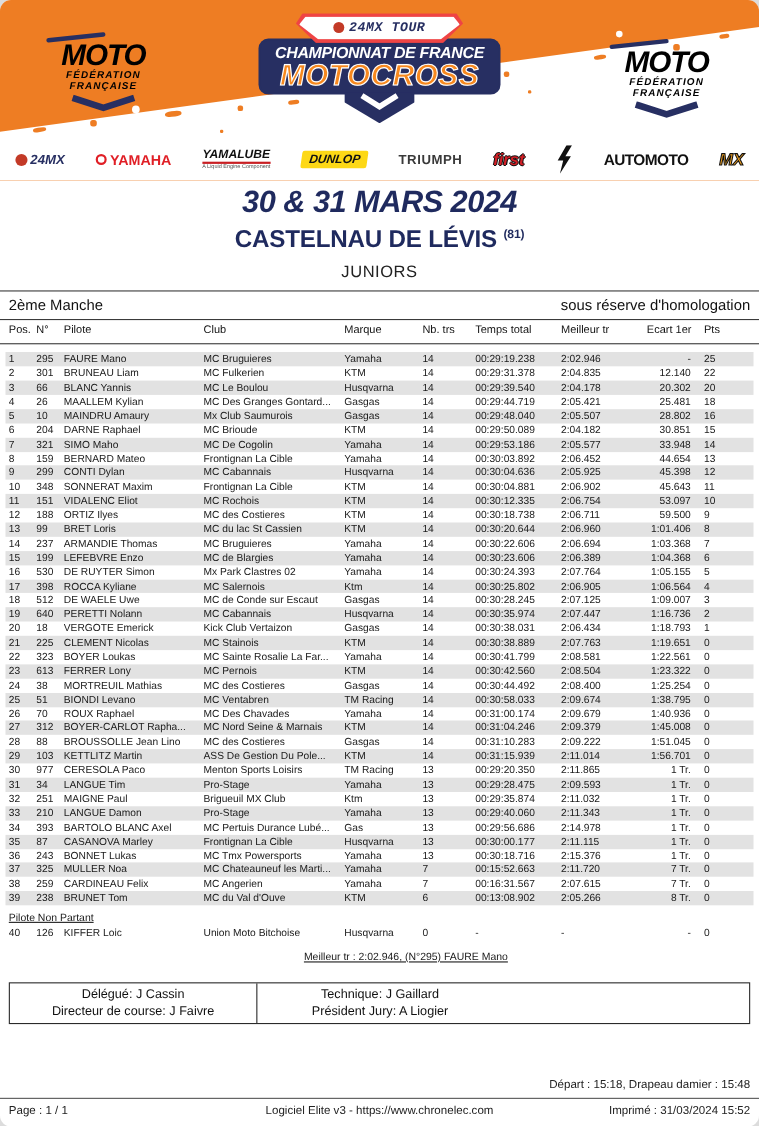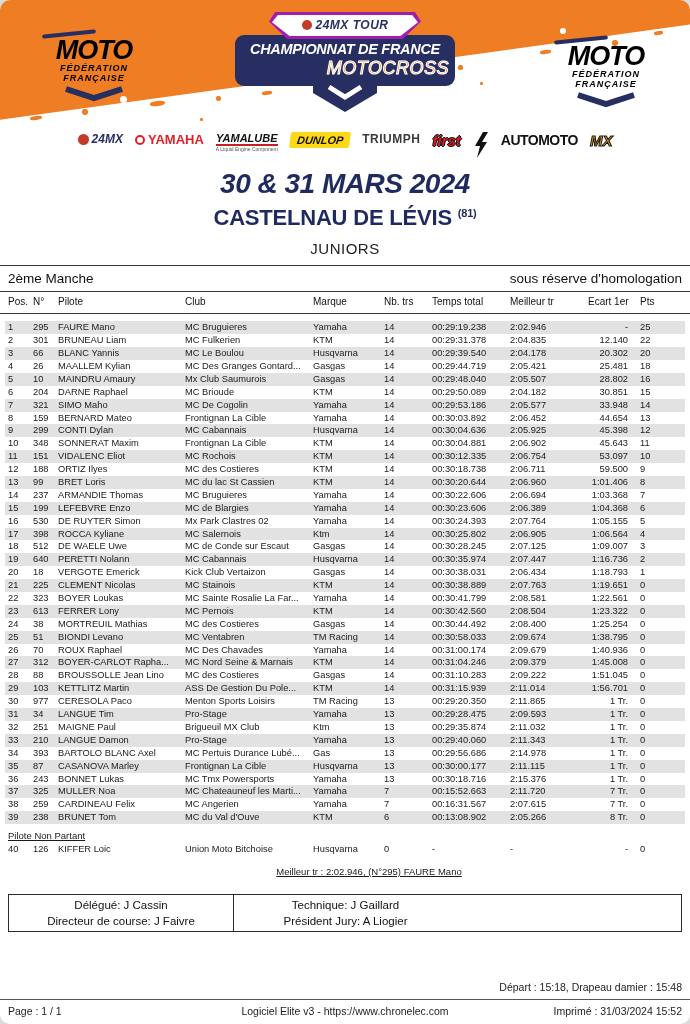--- a/index.html
+++ b/index.html
@@ -17,35 +17,35 @@
   
   .ffm { position:absolute; width:120px; text-align:center; color:#000000; }
   .ffm .swoosh { width:54px; height:4px; background:#272f62; margin:0 auto 1px 8px; transform:rotate(-6deg); border-radius:2px; }
   .ffm .moto { font-size:27px; font-weight:900; font-style:italic; letter-spacing:-1px; line-height:26px; }
   .ffm .fed { font-size:9px; font-weight:800; font-style:italic; letter-spacing:1px; line-height:10px; }
   .ffm svg { margin-top:3px; }
   .ffm-left { left:34px; top:32px; }
   .ffm-right { left:546px; top:38px; }
   
   .badge { position:absolute; left:50%; transform:translateX(-50%); top:12px; width:216px; text-align:center; }
-  .plaque-outer { width:152px; margin:0 auto; background:#a21caf; padding:3px;
-    clip-path:polygon(4% 0,96% 0,100% 35%,88% 100%,12% 100%,0 35%); }
+  .plaque-outer { width:152px; margin:0 auto; background:#ef4444; padding:3px;
+    clip-path:polygon(4% 0,96% 0,100% 35%,88% 100%,12% 100%,0 35%);font-family:Liberation Mono, monospace; }
   .plaque { background:#fff; padding:3px 2px 4px;
     clip-path:polygon(4% 0,96% 0,100% 35%,88% 100%,12% 100%,0 35%);
     font-weight:900; font-style:italic; color:#272f62; font-size:12px; letter-spacing:0.5px;
     display:flex; align-items:center; justify-content:center; gap:4px; }
   .plaque .dot { width:10px; height:10px; background:#c33a27; border-radius:50%; display:inline-block; }
   .banner-navy { margin-top:-2px; background:#272f62; border-radius:7px; padding:4px 4px 5px; box-shadow:0 0 0 2px #272f62; }
   .champ { color:#fff; font-weight:900; font-style:italic; font-size:14.5px; letter-spacing:-0.3px; white-space:nowrap; }
-  .mxcross { color:#f6881f; font-weight:400; font-style:italic; font-size:18px; letter-spacing:0.5px;
-    -webkit-text-stroke:1px #ffffff; text-shadow:0 0 1px #fff; line-height:22px;text-align:right; }
+  .mxcross { color:#f6881f; font-weight:700; font-style:italic; font-size:27px; letter-spacing:0.5px;
+    -webkit-text-stroke:1px #ffffff; text-shadow:0 0 1px #fff; line-height:22px; }
   .chevron-tab { width:64px; height:28px; margin:0 auto; background:#272f62;
     clip-path:polygon(0 0,100% 0,100% 32%,50% 100%,0 32%); display:flex; justify-content:center; }
   
-  .sponsors { position:absolute; left:0; right:0; bottom:6px; display:flex; align-items:flex-start; justify-content:center; gap:12px; }
+  .sponsors { position:absolute; left:0; right:0; bottom:6px; display:flex; align-items:center; justify-content:center; gap:28px; }
   .sponsor { display:flex; align-items:center; gap:3px; white-space:nowrap; }
   .s24 { color:#272f62; font-weight:900; font-style:italic; font-size:12px; }
   .s24 .dot { width:11px; height:11px; background:#c33a27; border-radius:50%; }
   .syam { color:#e01f26; font-weight:900; font-size:13px; }
   .syam .ring { width:10px; height:10px; border:2px solid #e01f26; border-radius:50%; }
   .slube { flex-direction:column; gap:0; }
   .slube .t { color:#111; font-weight:900; font-style:italic; font-size:11px; border-bottom:2px solid #c81f23; line-height:12px; }
   .slube .s { font-size:5px; color:#555; }
   .sdun { background:#fdd816; color:#111; font-weight:900; font-style:italic; font-size:11px; padding:2px 7px; transform:skewX(-8deg); border-radius:2px; }
   .stri { color:#3a3a3a; font-weight:800; font-size:12px; letter-spacing:0.5px; }

